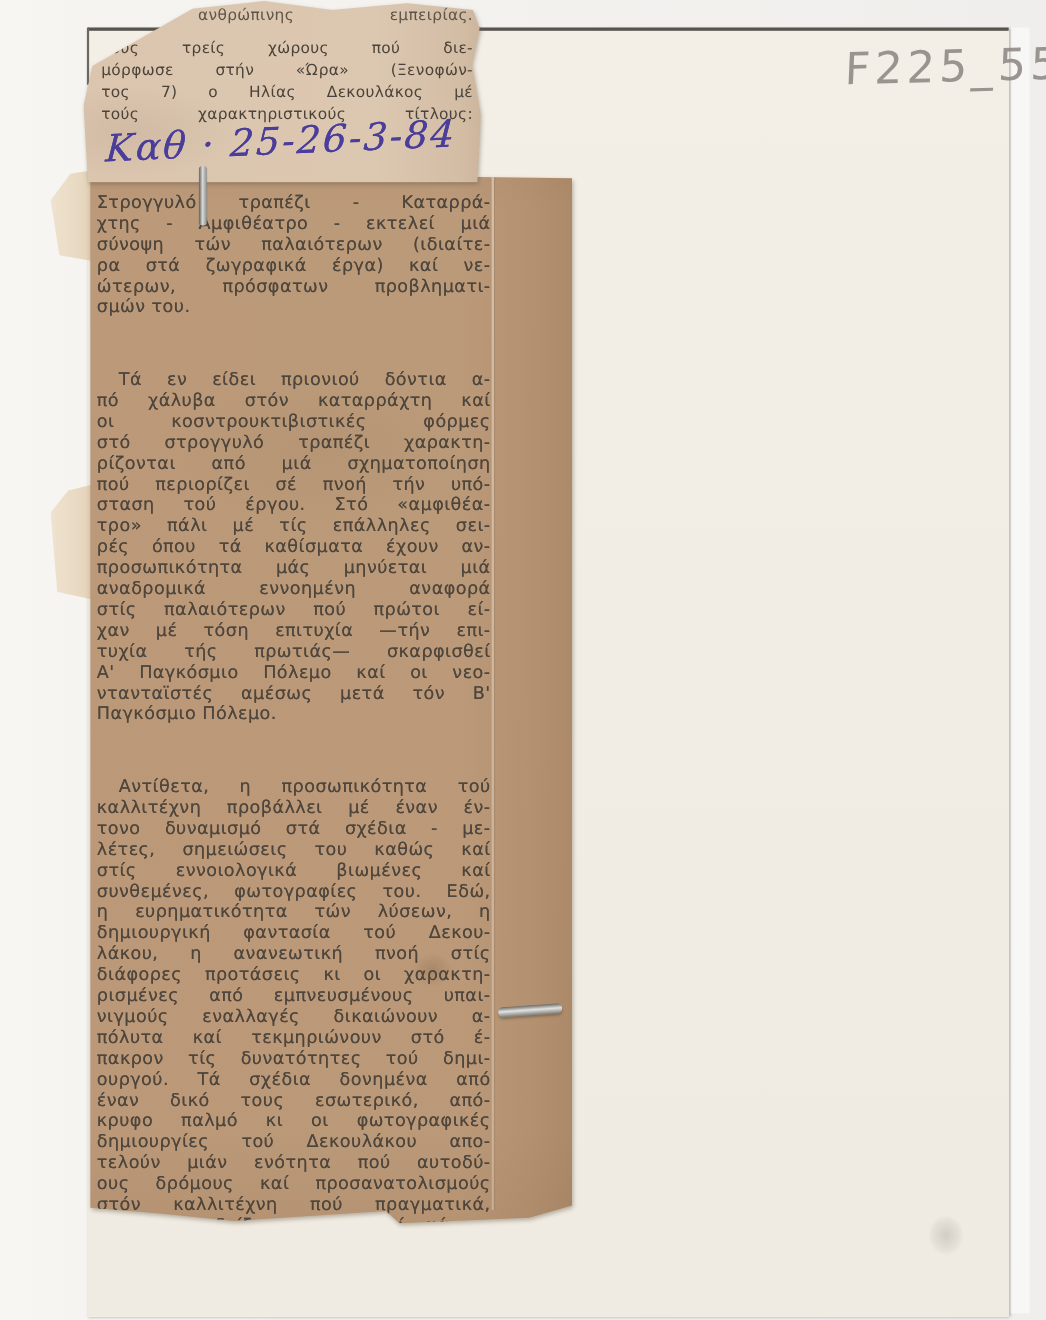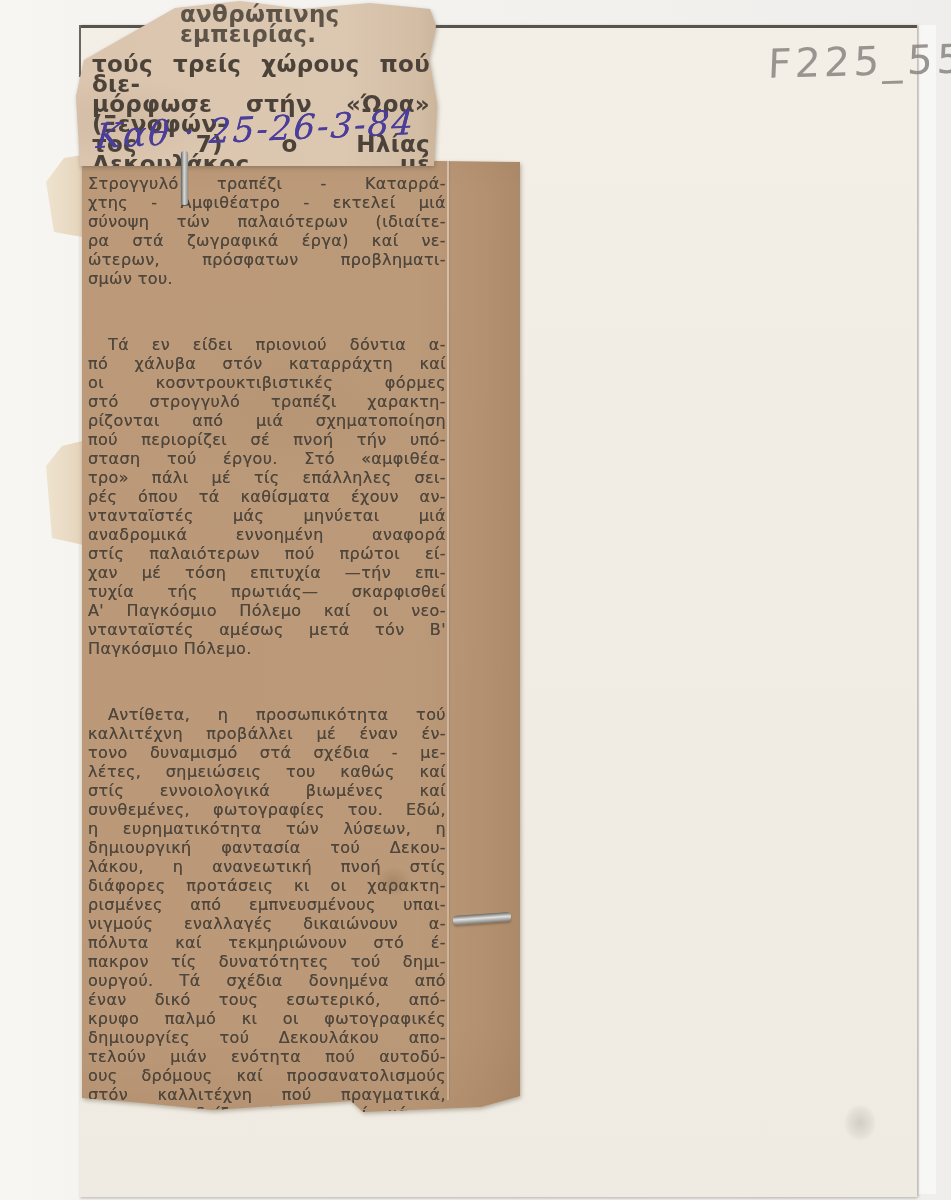--- a/index.html
+++ b/index.html
@@ -34,21 +34,21 @@
         clip-path:polygon(40px 0,42px 106px,6px 98px,0 26px,16px 6px);}
 
   
   .fragment{position:absolute;left:40px;top:0;width:402px;height:166px;
         background:
           radial-gradient(140px 60px at 80px 120px,rgba(120,95,70,.10),transparent 70%),
           linear-gradient(90deg,#cdb69e 0,#dbc5ae 8%,#dcc7b1 75%,#d3bda5 94%,#cab398 100%);
         clip-path:polygon(135px 8px,200px 1px,262px 9px,330px 3px,390px 9px,396px 26px,
                           389px 58px,397px 104px,394px 166px,40px 166px,36px 96px,44px 60px);}
   .fragment-text{position:absolute;left:52px;top:4px;width:338px;
-        font-size:23px;line-height:20px;font-weight:bold;color:#4b4339;
+        font-size:14px;line-height:20px;font-weight:normal;color:#4b4339;
         letter-spacing:.3px;}
   .fragment-text .np-line:first-child{padding-left:88px;color:#5d5449;}
   .fragment-text .np-line:nth-child(2){margin-top:10px;}
 
   
   .date-note{position:absolute;left:96px;top:108px;width:360px;
         font-family:"DejaVu Serif",serif;font-style:italic;font-size:34px;
         color:#4b3e9b;letter-spacing:2px;transform:rotate(-2.5deg) skewX(-6deg);
         text-shadow:0 0 .6px #4b3e9b;}
 
@@ -113,21 +113,21 @@
           <div class="np-para">
             <div class="np-line np-indent">Τά εν είδει πριονιού δόντια α-</div>
             <div class="np-line">πό χάλυβα στόν καταρράχτη καί</div>
             <div class="np-line">οι  κοσντρουκτιβιστικές  φόρμες</div>
             <div class="np-line">στό στρογγυλό τραπέζι χαρακτη-</div>
             <div class="np-line">ρίζονται από μιά σχηματοποίηση</div>
             <div class="np-line">πού περιορίζει σέ πνοή τήν υπό-</div>
             <div class="np-line">σταση τού έργου. Στό «αμφιθέα-</div>
             <div class="np-line">τρο» πάλι μέ τίς επάλληλες σει-</div>
             <div class="np-line">ρές όπου τά καθίσματα έχουν αν-</div>
-            <div class="np-line">ντανταϊστές  μάς μηνύεται μιά</div>
+            <div class="np-line">προσωπικότητα  μάς μηνύεται μιά</div>
             <div class="np-line">αναδρομικά  εννοημένη  αναφορά</div>
             <div class="np-line">στίς παλαιότερων πού πρώτοι εί-</div>
             <div class="np-line">χαν μέ τόση επιτυχία —τήν επι-</div>
             <div class="np-line">τυχία τής πρωτιάς— σκαρφισθεί</div>
             <div class="np-line">Α' Παγκόσμιο Πόλεμο καί οι νεο-</div>
             <div class="np-line">ντανταϊστές αμέσως μετά τόν Β'</div>
             <div class="np-line np-last">Παγκόσμιο Πόλεμο.</div>
           </div>
           <div class="np-para">
             <div class="np-line np-indent">Αντίθετα, η προσωπικότητα τού</div>

